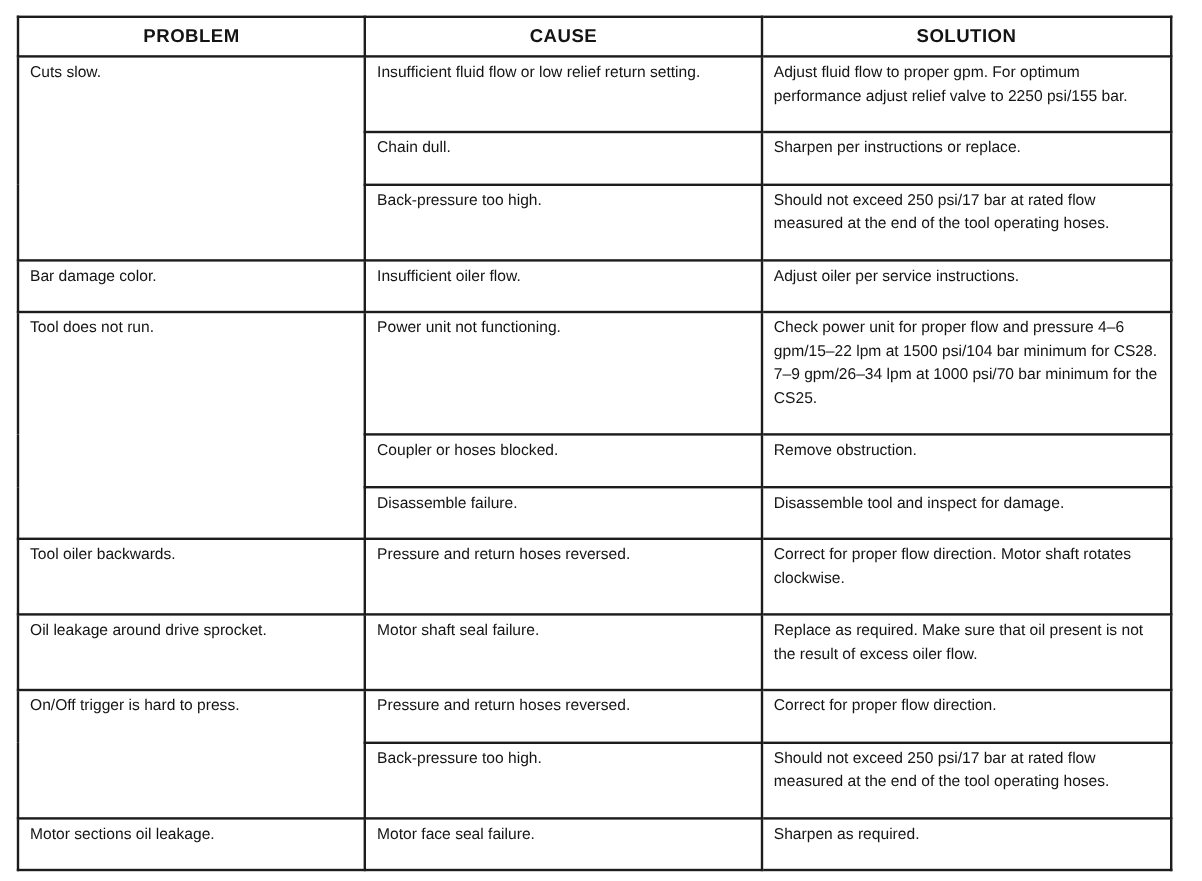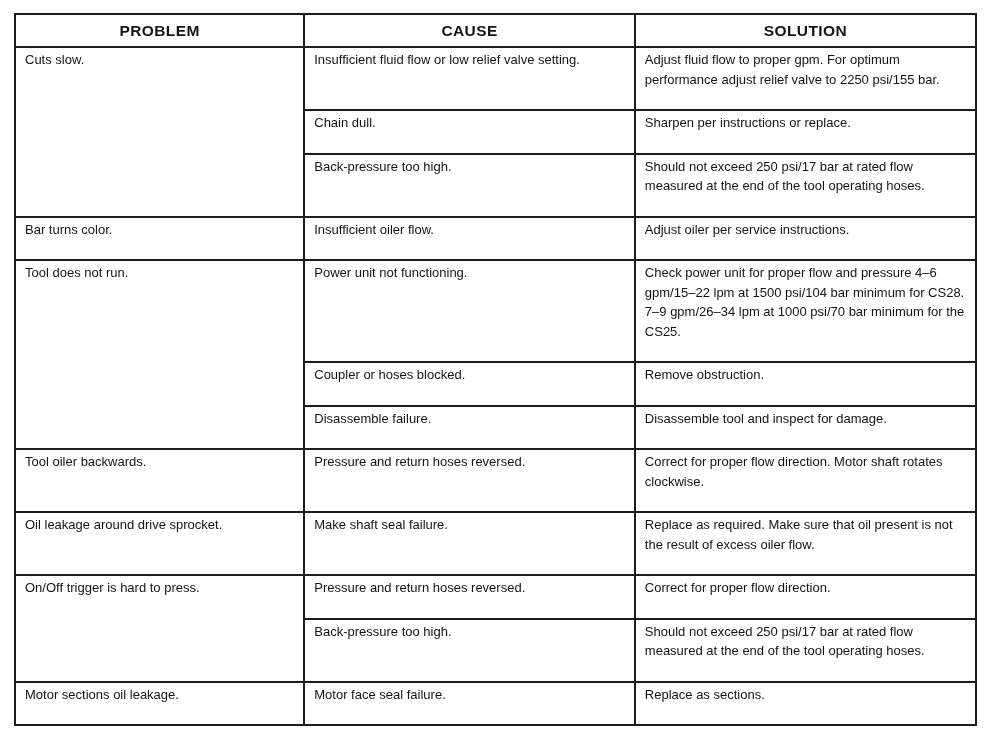--- a/index.html
+++ b/index.html
@@ -60,33 +60,33 @@
     <thead>
       <tr>
         <th>PROBLEM</th>
         <th>CAUSE</th>
         <th>SOLUTION</th>
       </tr>
     </thead>
     <tbody id="tbody">
     <tr>
           <td rowspan="3">Cuts slow.</td>
-          <td>Insufficient fluid flow or low relief valve setting.</td>
+          <td>Insufficient fluid flow or low relief return setting.</td>
           <td>Adjust fluid flow to proper gpm. For optimum performance adjust relief valve to 2250 psi/155 bar.</td>
         </tr>
         <tr>
           <td>Chain dull.</td>
           <td>Sharpen per instructions or replace.</td>
         </tr>
         <tr>
           <td>Back-pressure too high.</td>
           <td>Should not exceed 250 psi/17 bar at rated flow measured at the end of the tool operating hoses.</td>
         </tr>
         <tr>
-          <td rowspan="1">Bar turns color.</td>
+          <td rowspan="1">Bar damage color.</td>
           <td>Insufficient oiler flow.</td>
           <td>Adjust oiler per service instructions.</td>
         </tr>
         <tr>
           <td rowspan="3">Tool does not run.</td>
           <td>Power unit not functioning.</td>
           <td>Check power unit for proper flow and pressure 4–6 gpm/15–22 lpm at 1500 psi/104 bar minimum for CS28. 7–9 gpm/26–34 lpm at 1000 psi/70 bar minimum for the CS25.</td>
         </tr>
         <tr>
           <td>Coupler or hoses blocked.</td>
@@ -96,32 +96,32 @@
           <td>Disassemble failure.</td>
           <td>Disassemble tool and inspect for damage.</td>
         </tr>
         <tr>
           <td rowspan="1">Tool oiler backwards.</td>
           <td>Pressure and return hoses reversed.</td>
           <td>Correct for proper flow direction. Motor shaft rotates clockwise.</td>
         </tr>
         <tr>
           <td rowspan="1">Oil leakage around drive sprocket.</td>
-          <td>Make shaft seal failure.</td>
+          <td>Motor shaft seal failure.</td>
           <td>Replace as required. Make sure that oil present is not the result of excess oiler flow.</td>
         </tr>
         <tr>
           <td rowspan="2">On/Off trigger is hard to press.</td>
           <td>Pressure and return hoses reversed.</td>
           <td>Correct for proper flow direction.</td>
         </tr>
         <tr>
           <td>Back-pressure too high.</td>
           <td>Should not exceed 250 psi/17 bar at rated flow measured at the end of the tool operating hoses.</td>
         </tr>
         <tr>
           <td rowspan="1">Motor sections oil leakage.</td>
           <td>Motor face seal failure.</td>
-          <td>Replace as sections.</td>
+          <td>Sharpen as required.</td>
         </tr>
       </tbody>
   </table>
 </div>
 
 </body></html>

